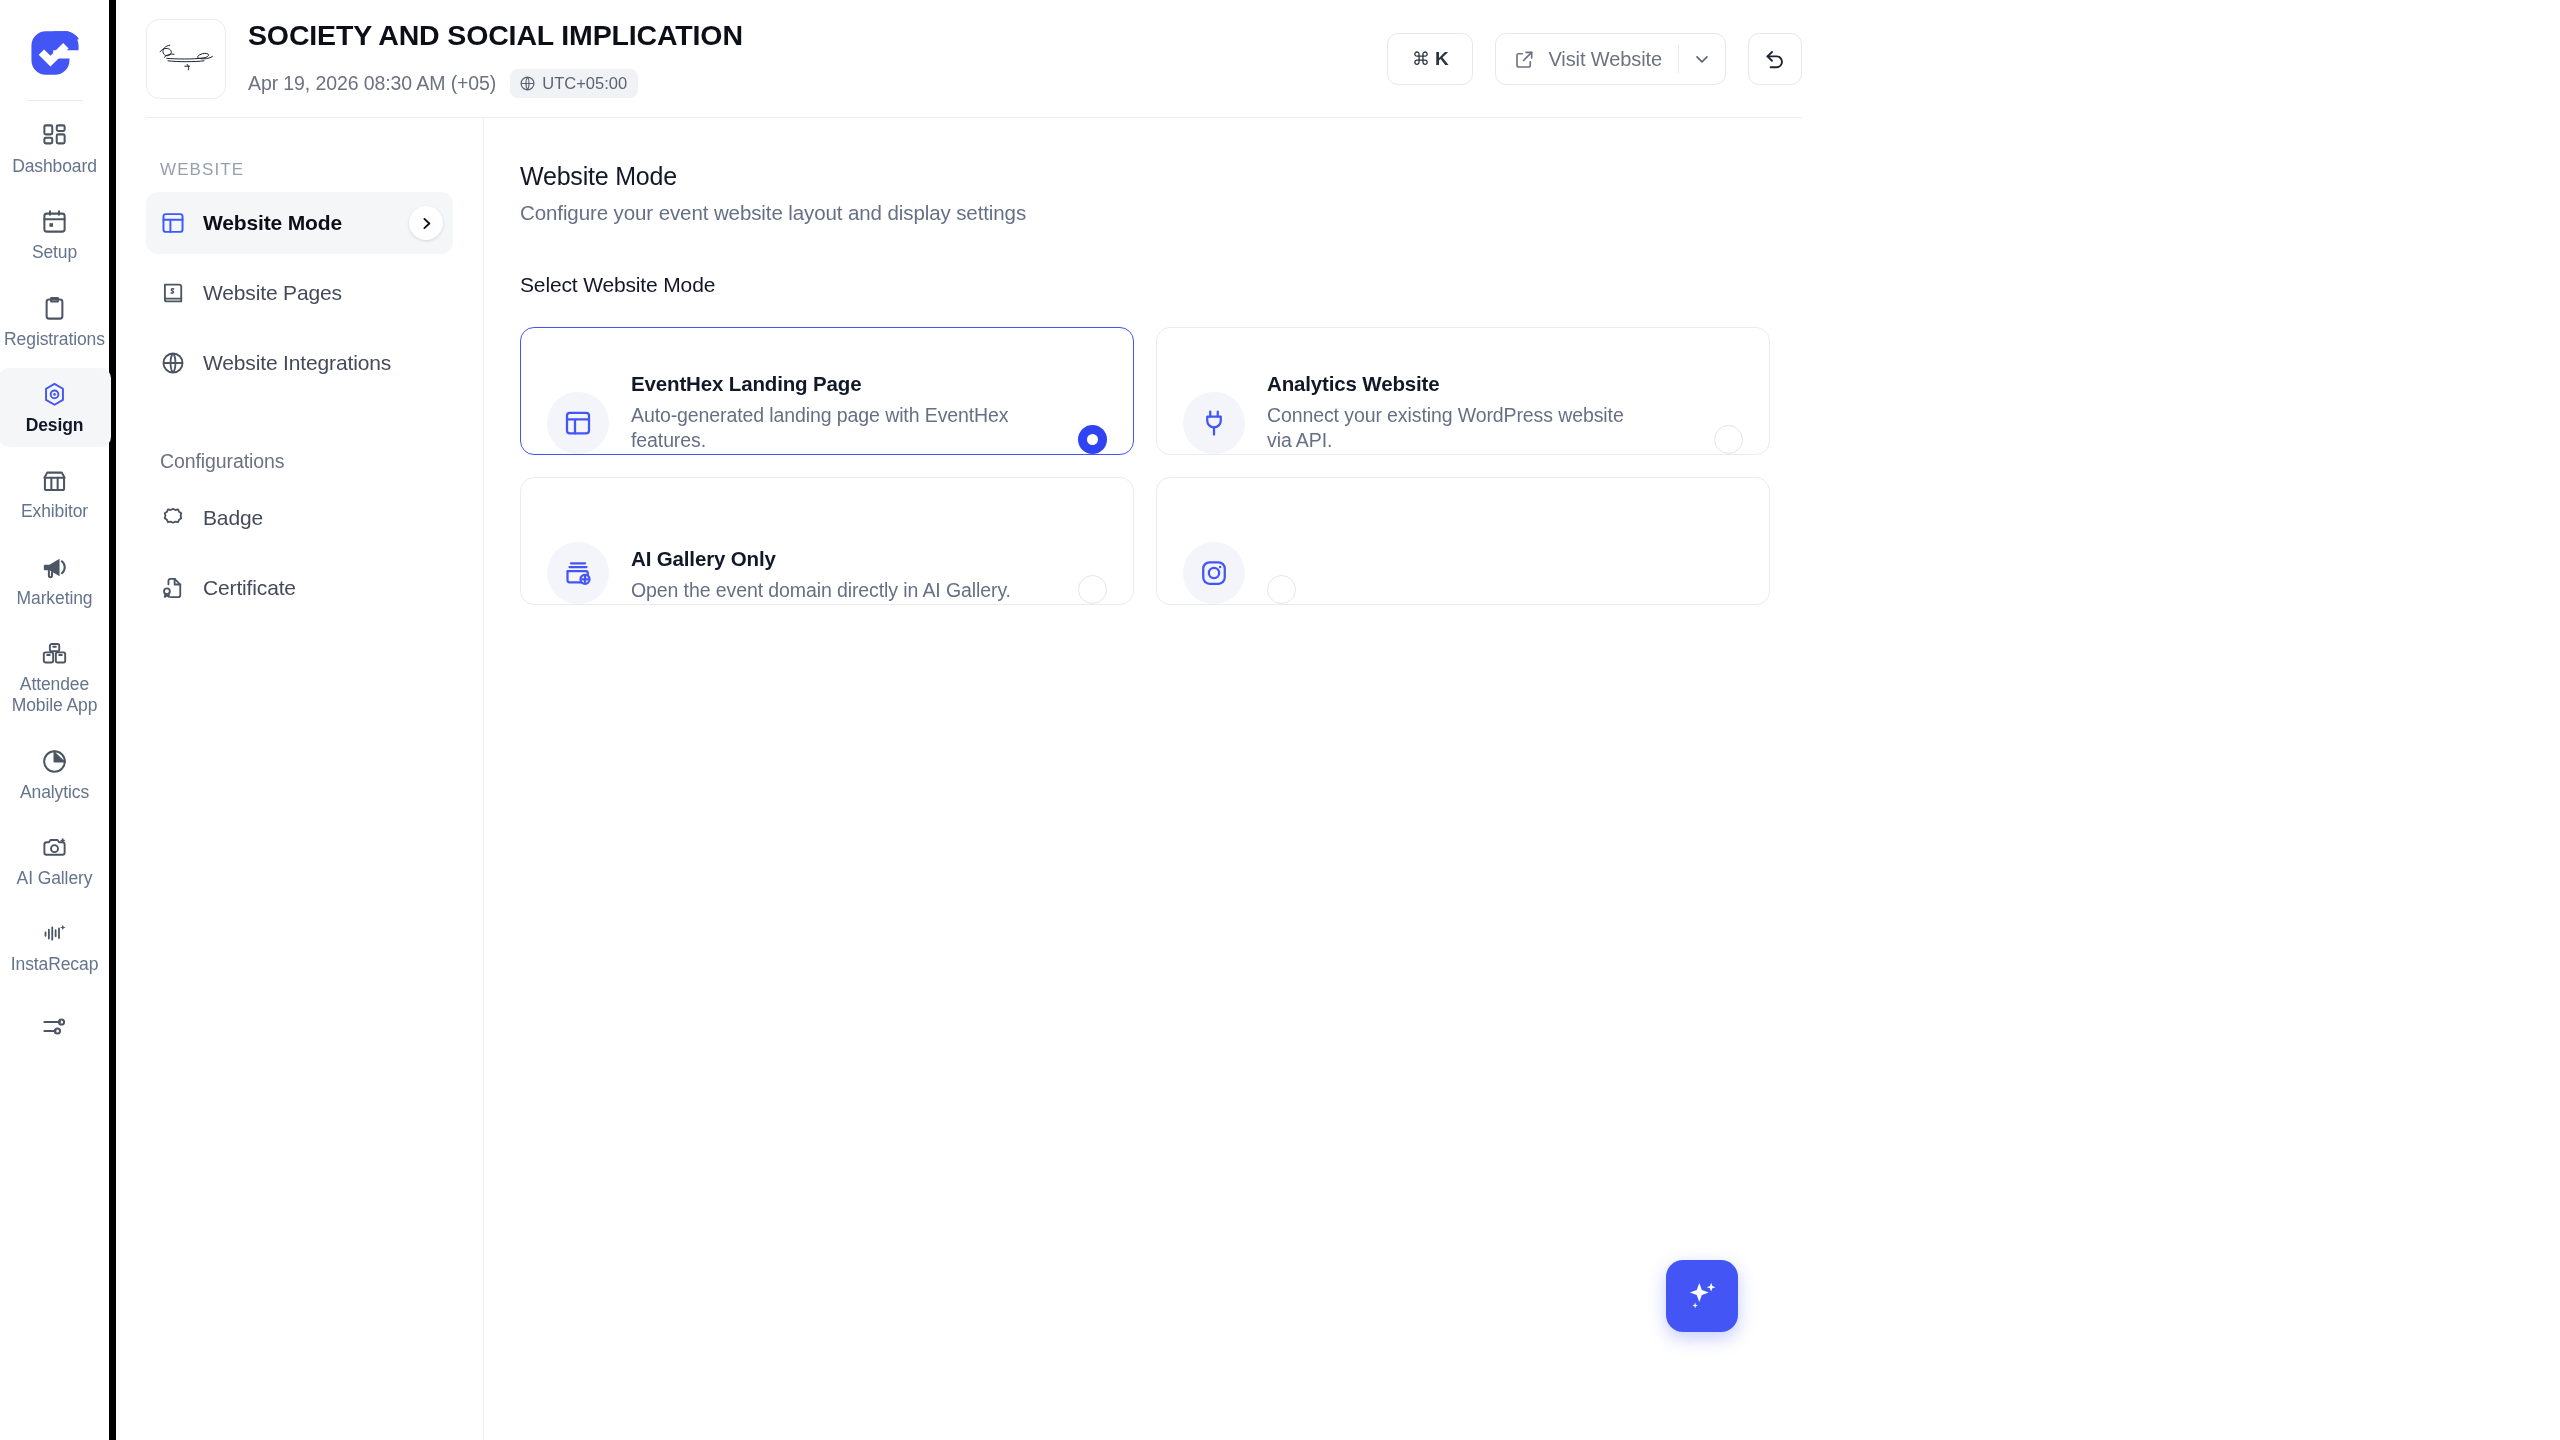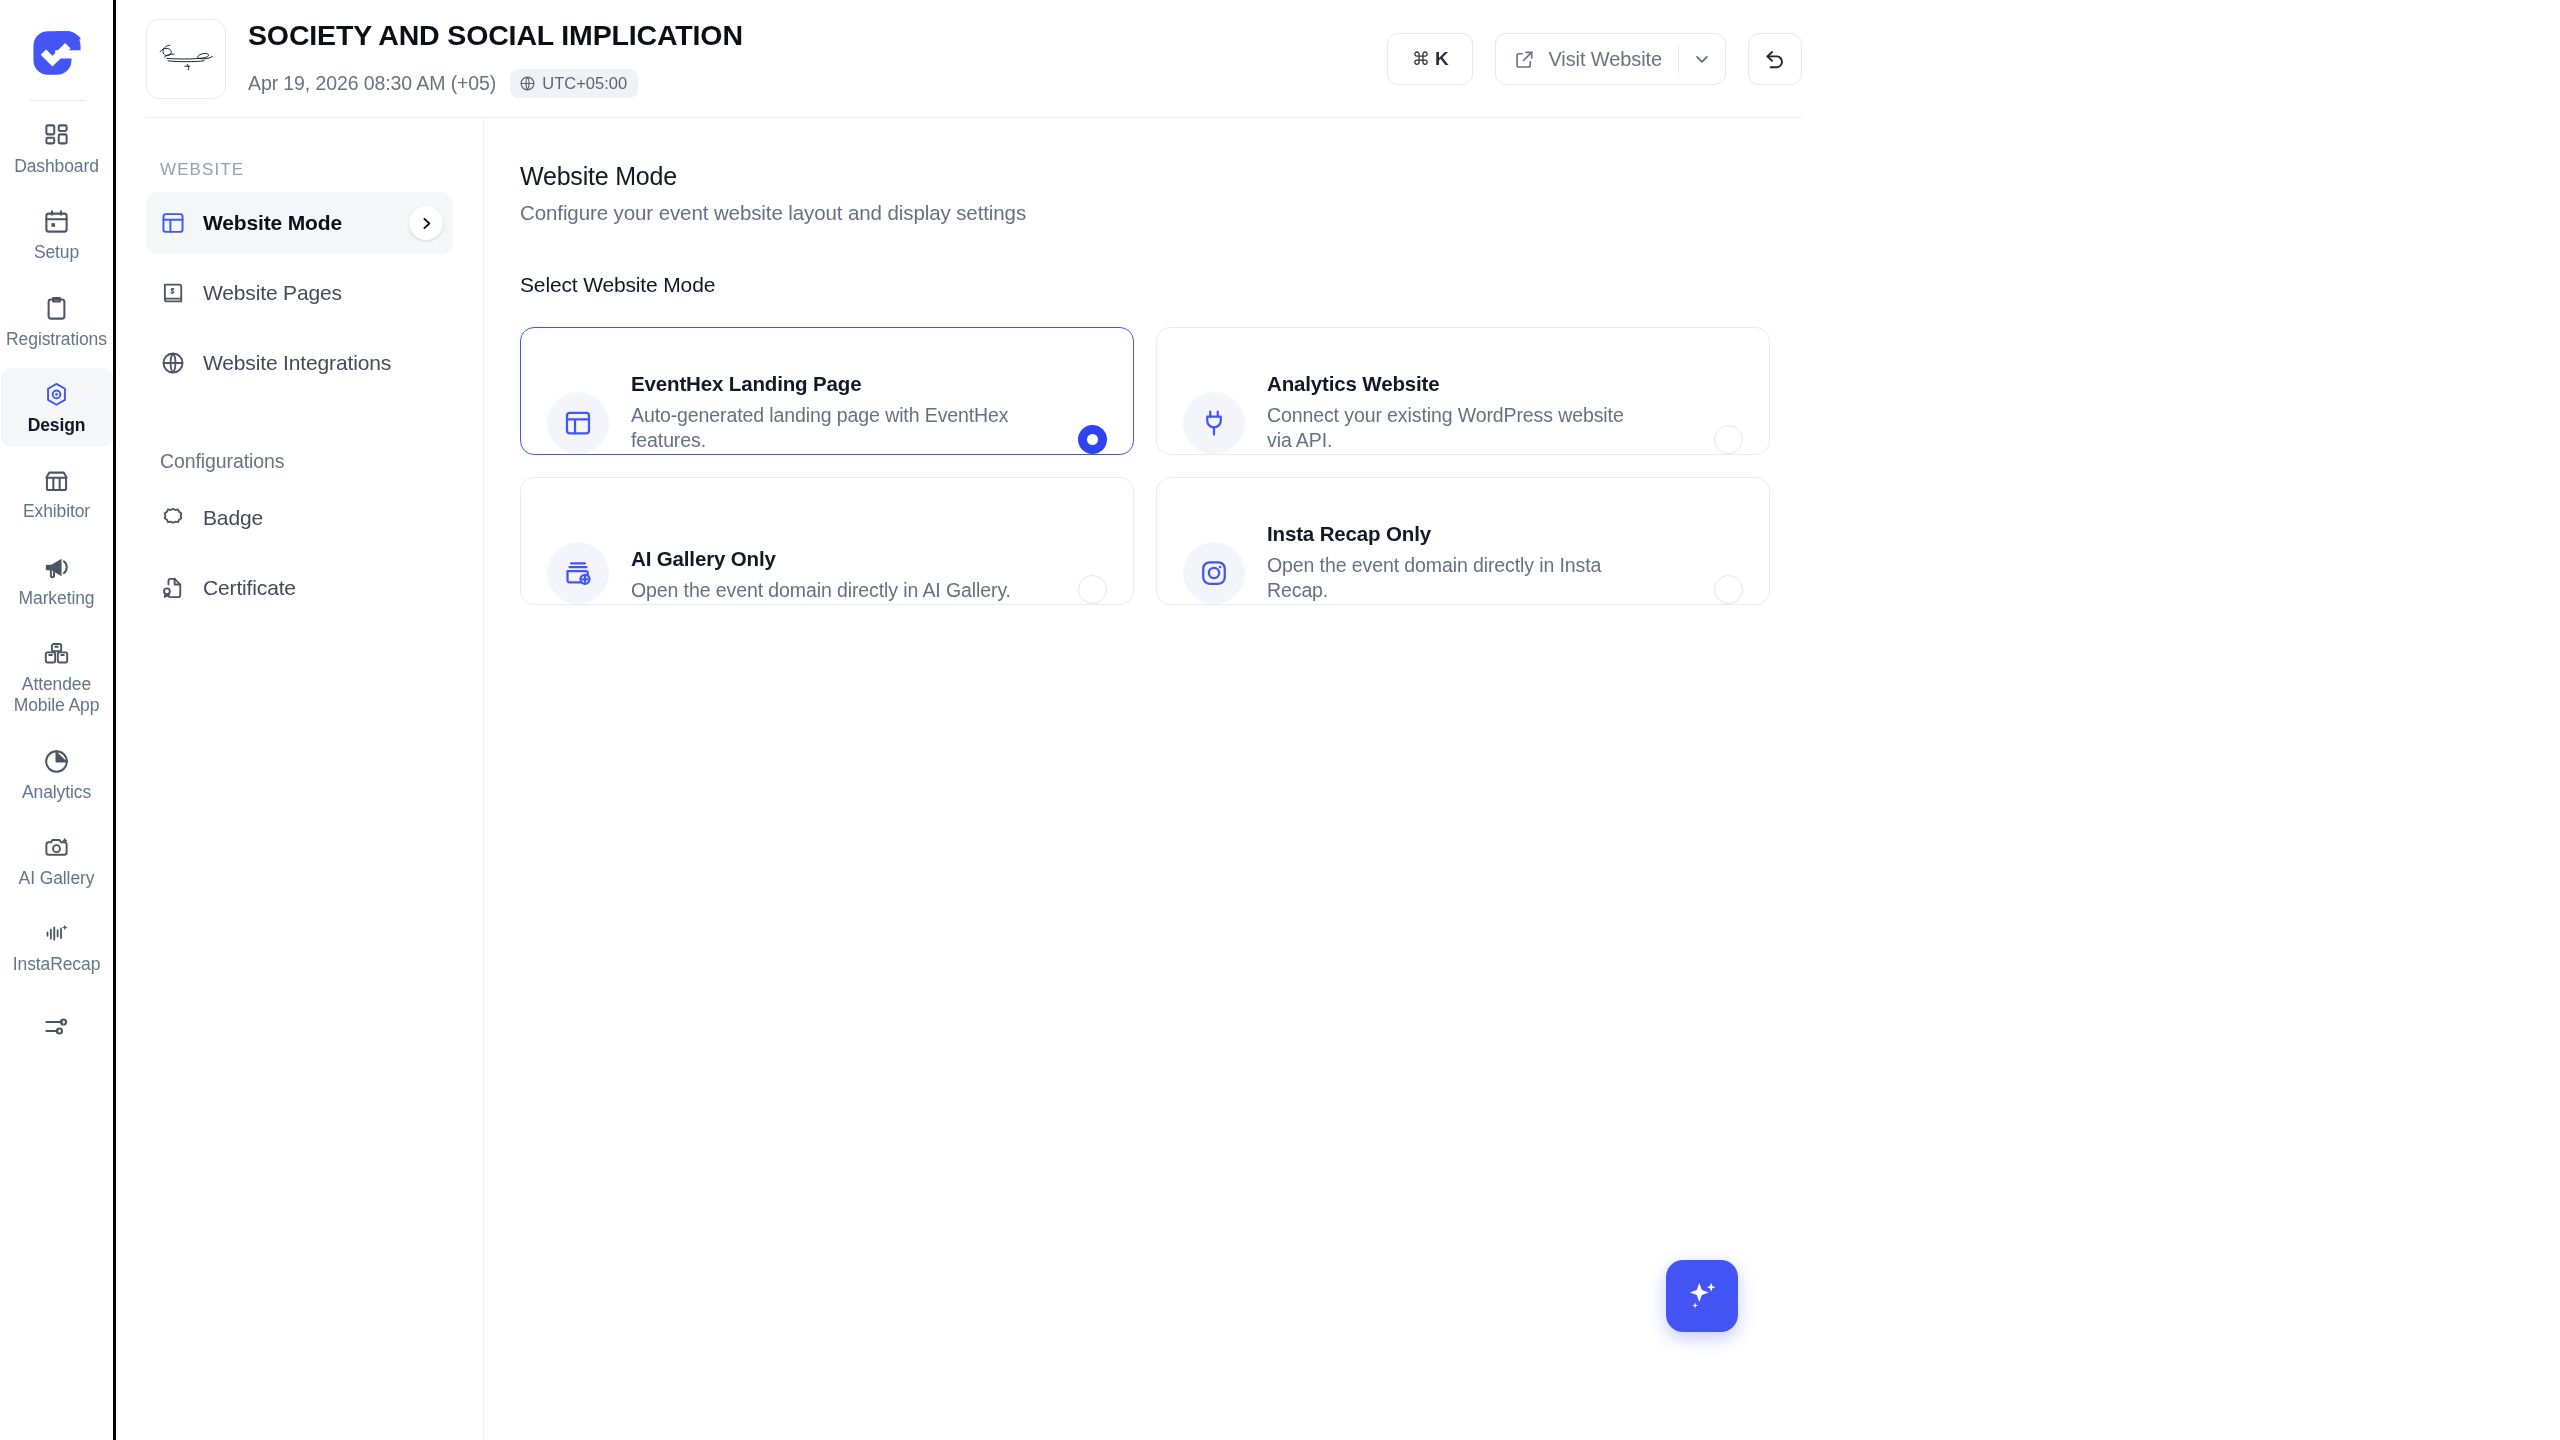--- a/index.html
+++ b/index.html
@@ -8,21 +8,21 @@
     background: #ffffff;
     font-family: "Liberation Sans", sans-serif;
     overflow: hidden;
   }
   .app { display: flex; width: 2560px; height: 1440px; }
 
   
   .rail {
     width: 116px; min-width: 116px; height: 1440px;
     background: #ffffff;
-    border-right: 3px solid #000000;
+    border-right: 7px solid #000000;
     display: flex; flex-direction: column; align-items: center;
     padding-top: 22px;
     position: relative;
   }
   .rail-logo { width: 62px; height: 62px; display: flex; align-items: center; justify-content: center; }
   .rail-logo svg { width: 58px; height: 58px; display: block; }
   .rail-sep { width: 56px; height: 1px; background: #e7e9ed; margin: 16px 0 8px 0; }
   .rail-items { width: 100%; display: flex; flex-direction: column; align-items: center; }
   .rail-item {
     width: 112px; padding: 13px 4px 11px 4px;
@@ -504,24 +504,20 @@
           </div>
 
           <div class="card">
             <span class="card-icon">
               <svg viewBox="0 0 24 24" fill="none" stroke="currentColor" stroke-width="1.8" stroke-linecap="round" stroke-linejoin="round">
                 <rect x="3.4" y="3.4" width="17.2" height="17.2" rx="5"></rect>
                 <circle cx="12" cy="12" r="4.1"></circle>
                 <circle cx="16.9" cy="7.1" r="1" fill="currentColor" stroke="none"></circle>
               </svg>
             </span>
-            <span class="card-text">
-              <span class="card-title" style="display:block">Insta Recap Only</span>
-              <span class="card-desc" style="display:block">Open the event domain directly in Insta Recap.</span>
-            </span>
             <span class="radio"></span>
           </div>
 
         </div>
 
         <div class="fab">
           <span>
             <svg viewBox="0 0 24 24" fill="currentColor">
               <path d="M10.2 3.4l1.7 4.6 4.6 1.7-4.6 1.7-1.7 4.6-1.7-4.6L3.9 9.7l4.6-1.7z"></path>
               <path d="M18.1 3.2l.8 2.1 2.1.8-2.1.8-.8 2.1-.8-2.1-2.1-.8 2.1-.8z"></path>

